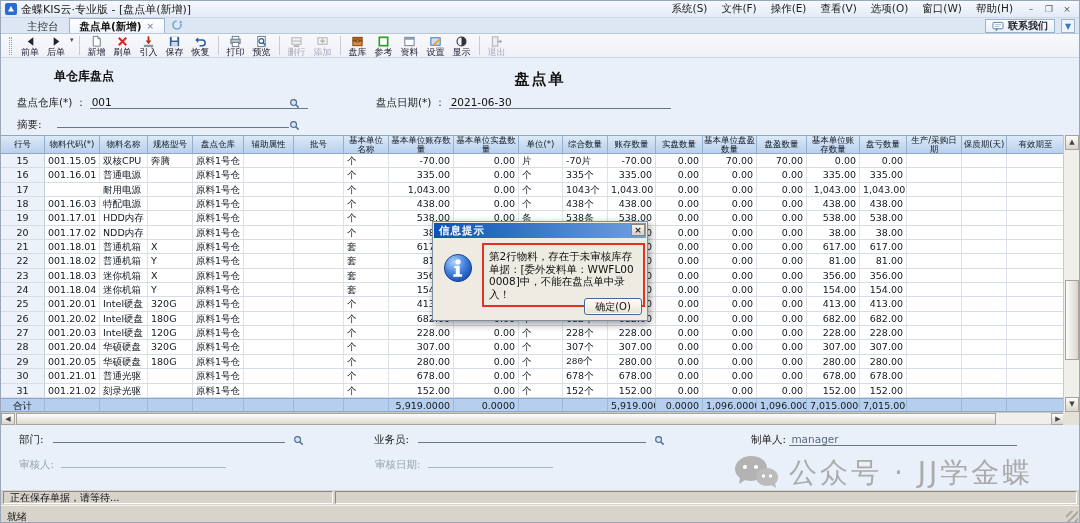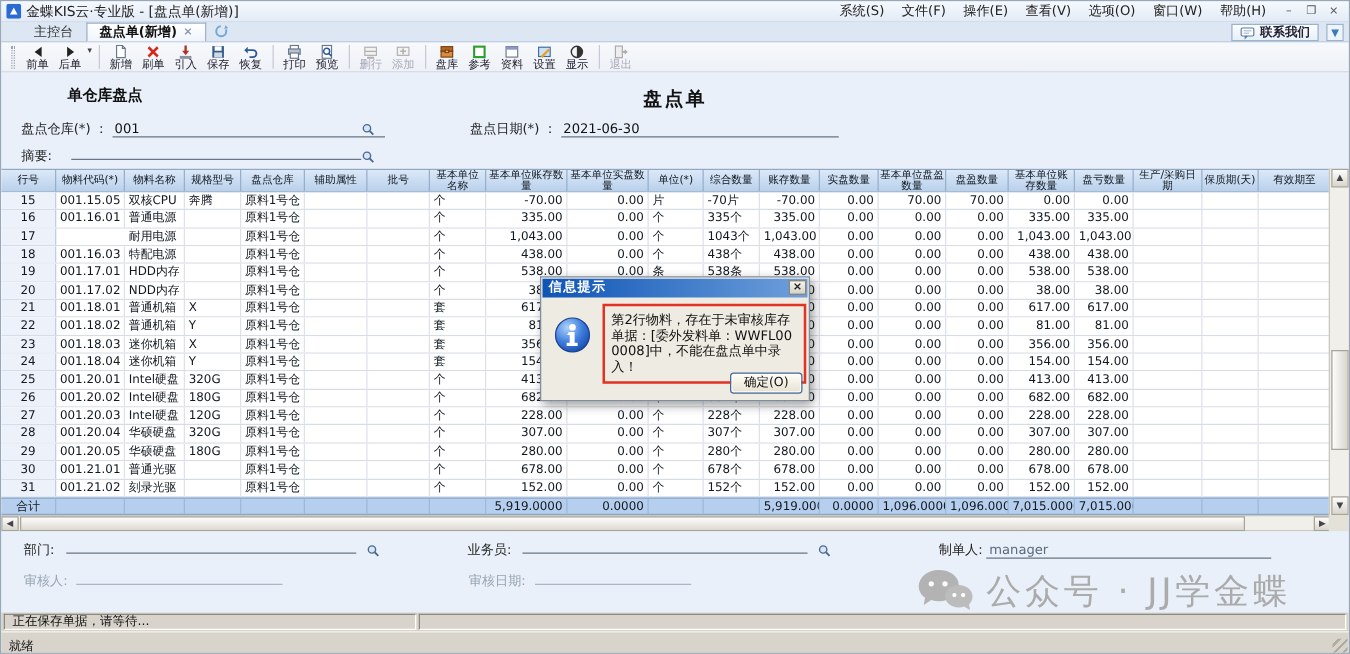--- a/index.html
+++ b/index.html
@@ -690,21 +690,21 @@
           <span class="gcell l" style="width: 55px;">001.20.05</span>
           <span class="gcell l" style="width: 48px;">华硕硬盘</span>
           <span class="gcell l" style="width: 45px;">180G</span>
           <span class="gcell l" style="width: 51px;">原料1号仓</span>
           <span class="gcell l" style="width: 50px;"></span>
           <span class="gcell l" style="width: 50px;"></span>
           <span class="gcell l" style="width: 45px;">个</span>
           <span class="gcell r" style="width: 65px;">280.00</span>
           <span class="gcell r" style="width: 65px;">0.00</span>
           <span class="gcell l" style="width: 44px;">个</span>
-          <span class="gcell l" style="width: 45px;">280个</span>
+          <span class="gcell l" style="width: 45px; font-family: Liberation Mono, monospace;">280个</span>
           <span class="gcell r" style="width: 48px;">280.00</span>
           <span class="gcell r" style="width: 47px;">0.00</span>
           <span class="gcell r" style="width: 54px;">0.00</span>
           <span class="gcell r" style="width: 50px;">0.00</span>
           <span class="gcell r" style="width: 53px;">280.00</span>
           <span class="gcell r" style="width: 47px;">280.00</span>
           <span class="gcell l" style="width: 55px;"></span>
           <span class="gcell l" style="width: 45px;"></span>
           <span class="gcell l" style="width: 58px;"></span>
         </div>

